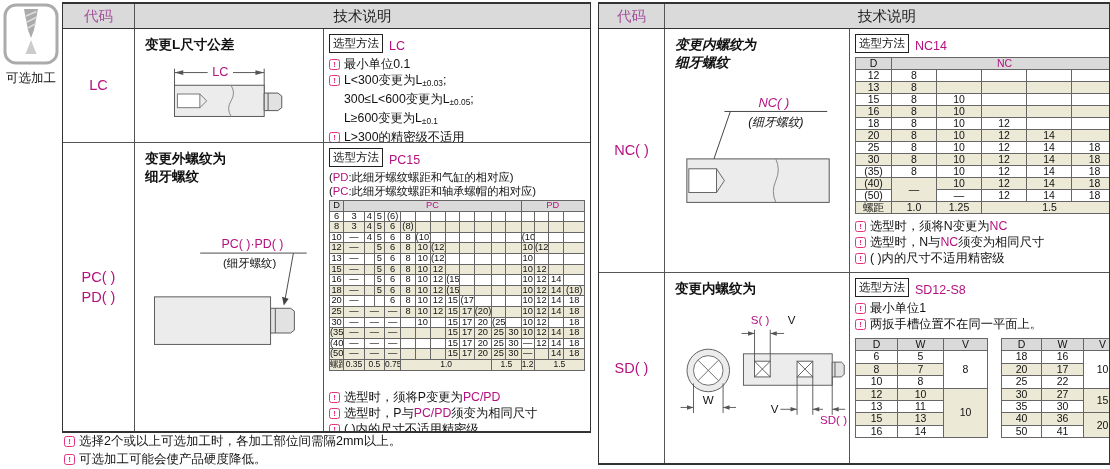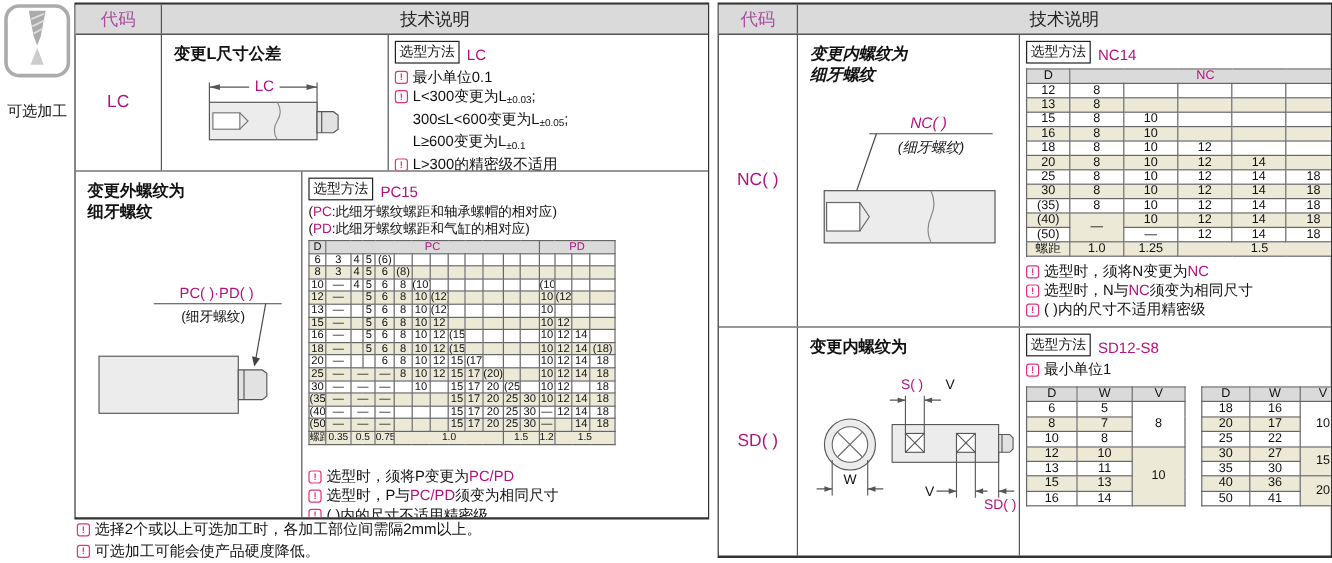--- a/index.html
+++ b/index.html
@@ -1,19 +1,19 @@
 <!DOCTYPE html>
 <html><head>
 <meta charset="utf-8">
 <style>
   html,body{margin:0;padding:0;background:#fff;}
   .screen{position:relative;width:1110px;height:469px;background:#fff;overflow:hidden;
           font-family:"Liberation Sans","DejaVu Sans",sans-serif;color:#1a1a1a;}
   .iconblk{position:absolute;left:2px;top:3px;width:58px;text-align:center;}
-  .iconlbl{font-size:12.5px;color:#111;margin-top:15px;letter-spacing:0px;white-space:nowrap;}
+  .iconlbl{font-size:12.5px;color:#111;margin-top:1px;letter-spacing:0px;white-space:nowrap;}
   .panel{position:absolute;top:2px;border:1.5px solid #333;border-top-width:2px;border-bottom-width:2px;background:#fff;}
   .phead{display:flex;height:24px;background:#dadada;border-bottom:1.5px solid #333;align-items:stretch;}
   .codecol{display:flex;flex-direction:column;align-items:center;justify-content:center;border-right:1px solid #555;flex:none;}
   .hmag{font-size:14.5px;color:#a4509c;}
   .deschead{flex:1;display:flex;align-items:center;justify-content:center;font-size:14.5px;color:#222;}
   .prow{display:flex;align-items:stretch;}
   .prow + .prow{border-top:1px solid #555;}
   .codeval{font-size:14.5px;color:#b5117f;line-height:1.4;}
   .pleft{border-right:1px solid #555;padding:7px 4px 0 10px;flex:none;position:relative;}
   .pright{flex:1;padding:4px 2px 0 5px;overflow:hidden;}
@@ -107,20 +107,24 @@
               <div class="nline"><span class="warn ghost">!</span><span>L≥600变更为L</span><span class="subsc">±0.1</span></div>
             </div>
             <div class="note">
               <div class="nline"><span class="warn">!</span><span>L&gt;300的精密级不适用</span></div>
             </div>
           </div>
       </div>
     </div>
 
     <div class="prow" style="height:288px;">
+      <div class="codecol codeval" style="width:71px;">
+        <div>PC( )</div>
+        <div>PD( )</div>
+      </div>
       <div class="pleft" style="width:174px;">
         <div class="rowtitle titleblock">
           <div>变更外螺纹为</div>
           <div>细牙螺纹</div>
         </div>
         <svg width="176" height="122" viewBox="0 0 185 122" style="margin-top:48px;">
           <text x="113" y="13" text-anchor="middle" font-size="13" fill="#b5117f">PC( )·PD( )</text>
           <line x1="58" y1="18" x2="170" y2="18" stroke="#444"></line>
           <text x="110" y="33" text-anchor="middle" font-size="12" fill="#111">(细牙螺纹)</text>
           <line x1="156" y1="18" x2="147" y2="68" stroke="#444"></line>
@@ -130,24 +134,24 @@
           <line x1="137" y1="76" x2="137" y2="102" stroke="#555"></line>
         </svg>
       </div>
       <div class="pright">
         <div class="method">
           <span class="mbox">选型方法</span>
           <span class="mcode">PC15</span>
         </div>
         <div class="descnotes">
             <div class="note">
+              <div class="nline"><span>(</span><span class="mag">PD</span><span>:此细牙螺纹螺距和气缸的相对应)</span></div>
+            </div>
+            <div class="note">
               <div class="nline"><span>(</span><span class="mag">PC</span><span>:此细牙螺纹螺距和轴承螺帽的相对应)</span></div>
-            </div>
-            <div class="note">
-              <div class="nline"><span>(</span><span class="mag">PD</span><span>:此细牙螺纹螺距和气缸的相对应)</span></div>
             </div>
           </div>
         <table class="dtab pcpdt" style="width:256px;">
           <colgroup>
             <col style="width:14px">
               <col style="width:20px">
               <col style="width:10px">
               <col style="width:10px">
             <col style="width:16px">
               <col style="width:14px">
@@ -667,20 +671,23 @@
       </div>
       <div class="pright">
         <div class="method">
           <span class="mbox">选型方法</span>
           <span class="mcode">SD12-S8</span>
         </div>
         <div>
             <div class="note">
               <div class="nline"><span class="warn">!</span><span>最小单位1</span></div>
             </div>
+            <div class="note">
+              <div class="nline"><span class="warn">!</span><span>两扳手槽位置不在同一平面上。</span></div>
+            </div>
           </div>
         <div class="sdrow">
           <table class="dtab sdt" style="width:132px;margin-right:13px;margin-top:0;">
             <colgroup>
                 <col style="width:42px">
                 <col style="width:46px">
                 <col style="width:44px">
               </colgroup>
           <tbody>
                 <tr>

